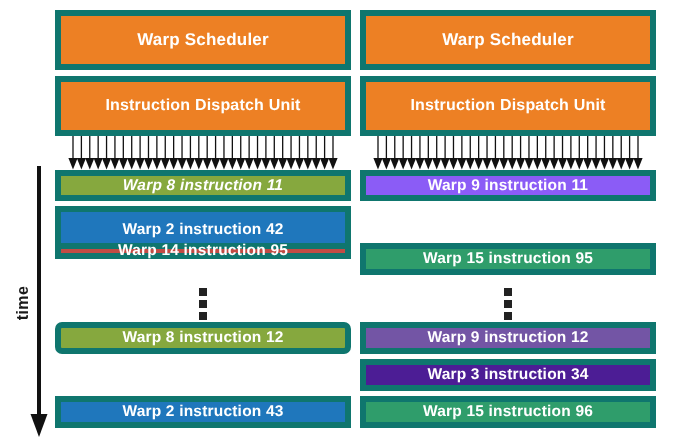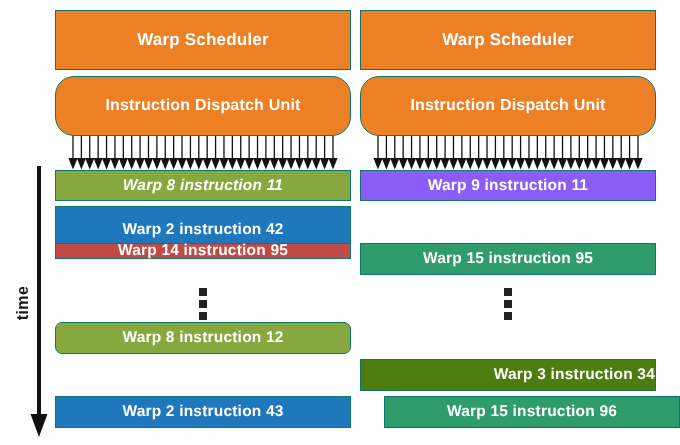--- a/index.html
+++ b/index.html
@@ -13,37 +13,36 @@
     height: 445px;
     background: #ffffff;
     font-family: "Liberation Sans", sans-serif;
     overflow: hidden;
   }
 
   
   .blk {
     position: absolute;
     box-sizing: border-box;
-    border: 1px solid #0f766e;
+    border: 6px solid #0f766e;
     display: flex;
     align-items: center;
     justify-content: center;
     color: #ffffff;
     font-weight: bold;
     letter-spacing: 0.2px;
     text-rendering: geometricPrecision;
     user-select: none;
   }
 
   .sched-box {
     font-size: 17px;
   }
   .dispatch-box {
     font-size: 16px;
-    border-radius: 19px;
   }
   .inst-box {
     font-size: 15.5px;
   }
 
   
   .arrow-bundle {
     position: absolute;
     overflow: visible;
   }
@@ -275,20 +274,23 @@
   <div class="blk inst-box" style="left:360px; top:243px; width:296px; height:32px; background:#2F9D6B;">
     <span>Warp 15 instruction 95</span>
   </div>
 
   <div class="vdots" style="left:504px; top:288px; width:8px; height:32px;">
     <i></i>
       <i></i>
       <i></i>
   </div>
 
-  <div class="blk inst-box" style="left:360px; top:359px; width:296px; height:32px; background:#4d7c0f;justify-content:flex-end;">
+  <div class="blk inst-box" style="left:360px; top:322px; width:296px; height:32px; background:#7355A5;">
+    <span>Warp 9 instruction 12</span>
+  </div>
+  <div class="blk inst-box" style="left:360px; top:359px; width:296px; height:32px; background:#4c1d95;">
     <span>Warp 3 instruction 34</span>
   </div>
-  <div class="blk inst-box" style="left:360px; top:396px; width:296px; height:32px; background:#2F9D6B;margin-left:24px;">
+  <div class="blk inst-box" style="left:360px; top:396px; width:296px; height:32px; background:#2F9D6B;">
     <span>Warp 15 instruction 96</span>
   </div>
 
 </div>
 
 </body></html>

